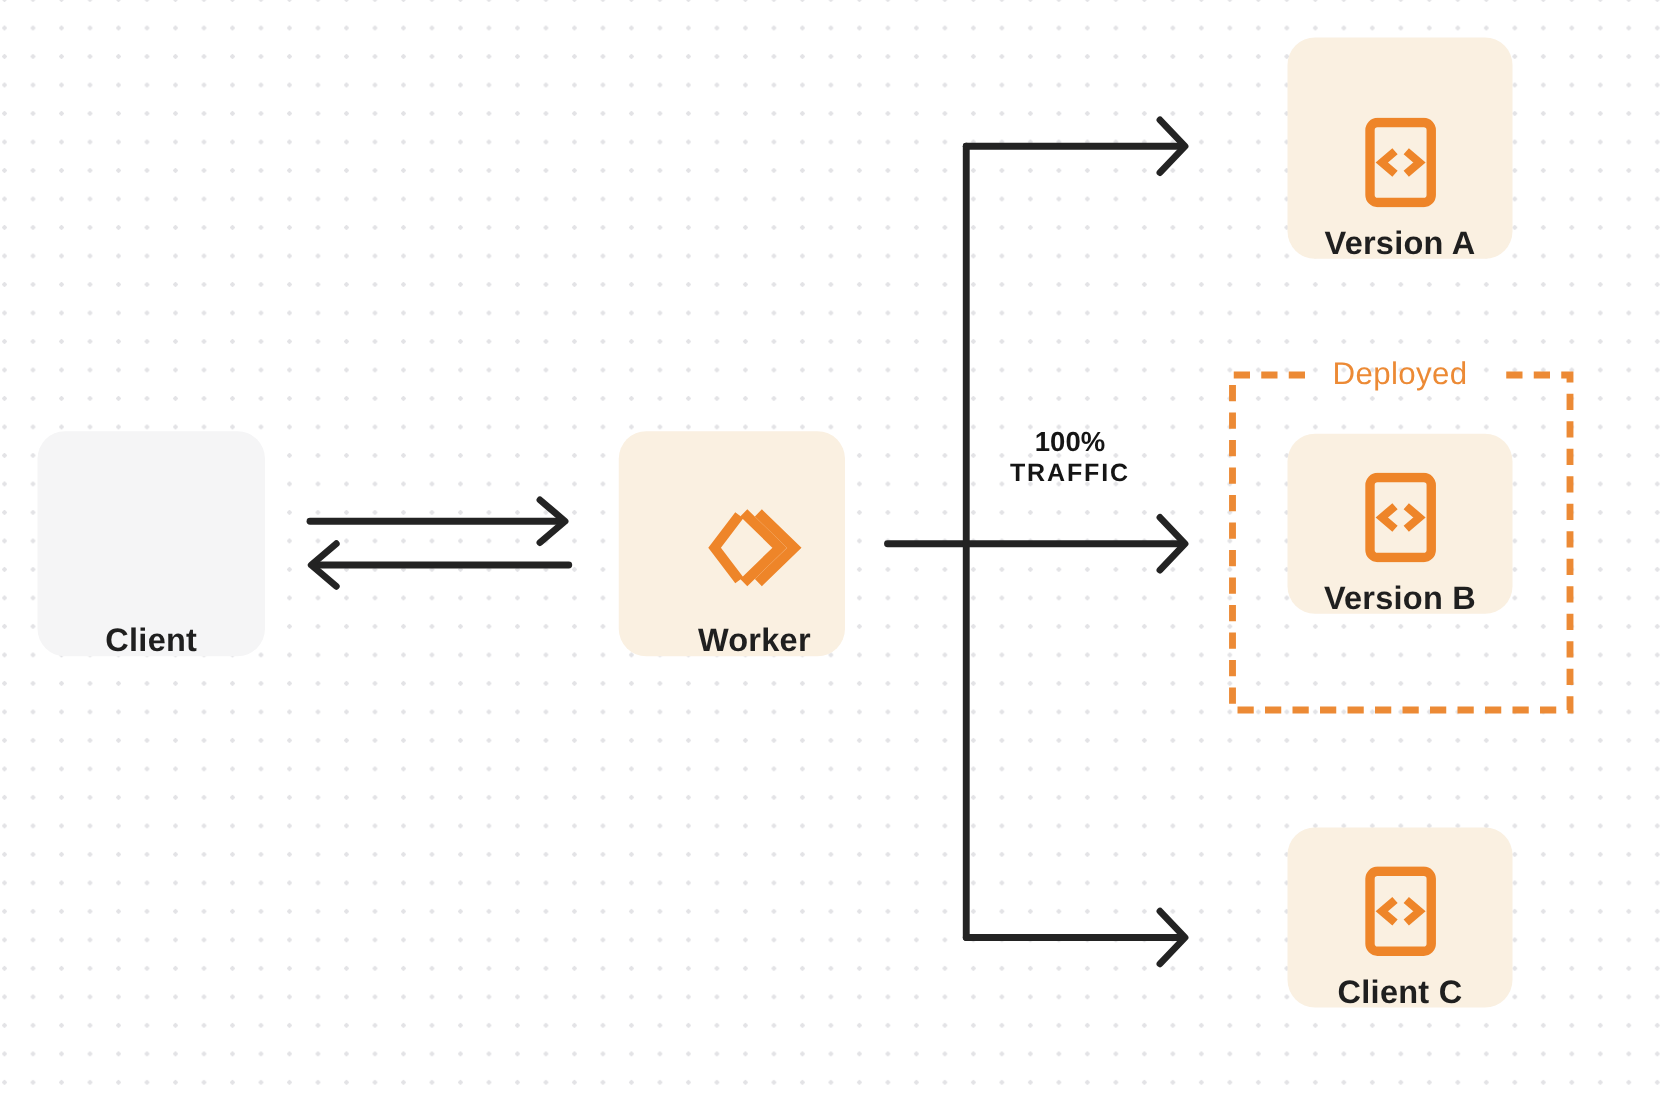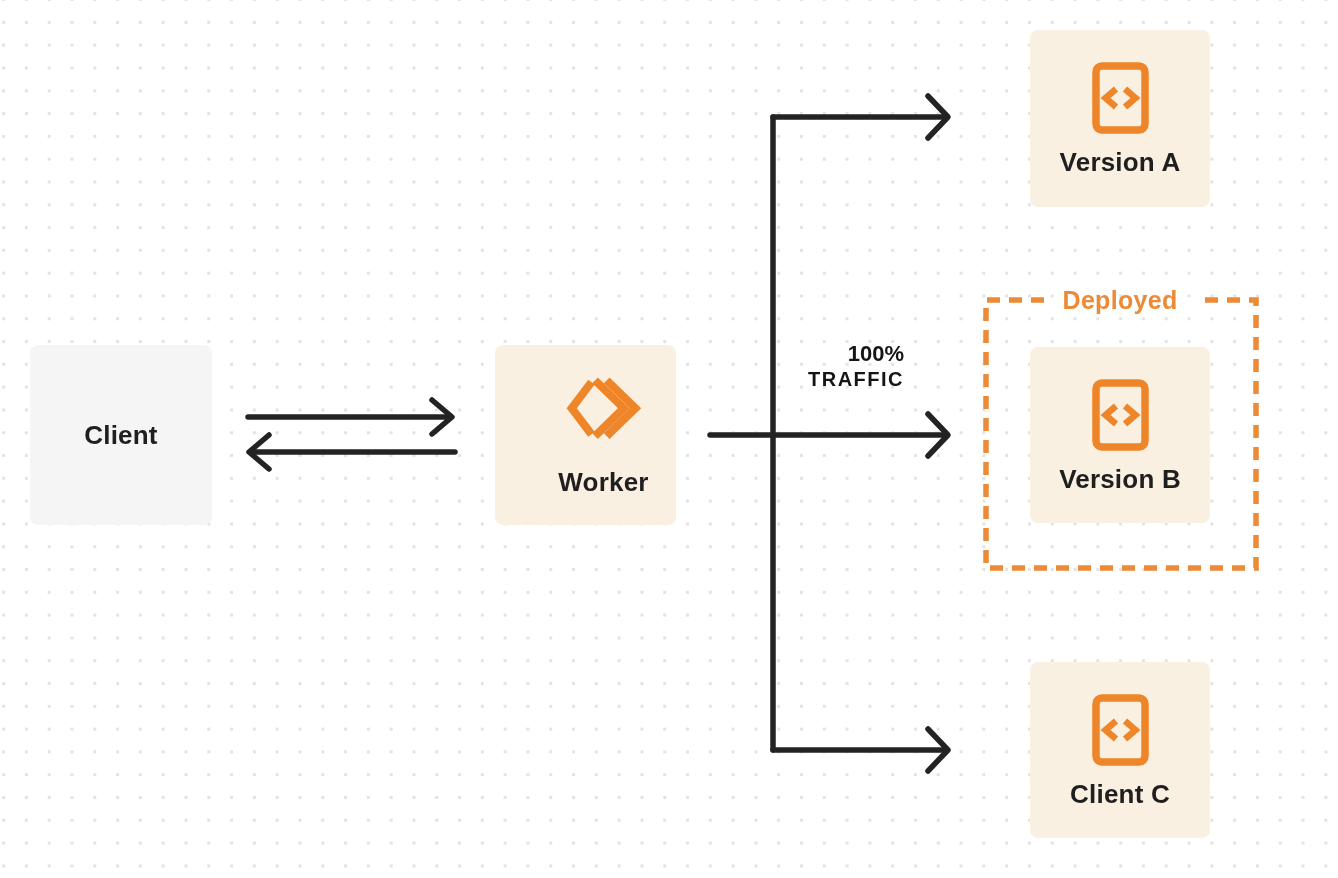--- a/index.html
+++ b/index.html
@@ -19,25 +19,25 @@
     background-position: 15px 11px;
   }
   .overlay {
     position: absolute;
     left: 0; top: 0;
     width: 1338px; height: 878px;
     pointer-events: none;
   }
   .node {
     position: absolute;
-    border-radius: 8px;
+    border-radius: 22px;
     display: flex;
     flex-direction: column;
     align-items: center;
-    justify-content: center;
+    justify-content: flex-end;
     box-sizing: border-box;
   }
   .node-label {
     font-weight: 700;
     font-size: 26px;
     color: #1f1f1f;
     letter-spacing: 0.2px;
     line-height: 1;
     white-space: nowrap;
   }
@@ -47,37 +47,37 @@
     background: #f5f5f6;
   }
   .worker-node {
     left: 495px; top: 345px;
     width: 181px; height: 180px;
     background: #faf0e1;
     gap: 24px;
     padding-left: 36px;
   }
   .version-node {
-    width: 180px; height: 176px;
+    width: 180px; height: 144px;
     background: #faf0e1;
     gap: 15px;
   }
   .version-a { left: 1030px; top: 30px;  height: 177px; }
   .version-b { left: 1030px; top: 347px; }
   .version-c { left: 1030px; top: 662px; }
   .icon-wrap {
     display: flex;
     align-items: center;
     justify-content: center;
   }
   .traffic-label {
     position: absolute;
     left: 856px; top: 366px;
     transform: translate(-50%, -50%);
-    text-align: right;
+    text-align: center;
     color: #151515;
   }
   .traffic-line1 {
     display: block;
     font-weight: 700;
     font-size: 22px;
     line-height: 1;
   }
   .traffic-line2 {
     display: block;
@@ -85,21 +85,21 @@
     font-weight: 700;
     font-size: 20px;
     letter-spacing: 1.5px;
     line-height: 1;
   }
   .deployed-label {
     position: absolute;
     left: 1120px; top: 300px;
     transform: translate(-50%, -50%);
     color: #ec8a35;
-    font-weight: 700;
+    font-weight: 400;
     font-size: 25px;
     letter-spacing: 0.3px;
     white-space: nowrap;
     line-height: 1;
   }
 </style>
 </head>
 <body>
 
 <div class="canvas">

